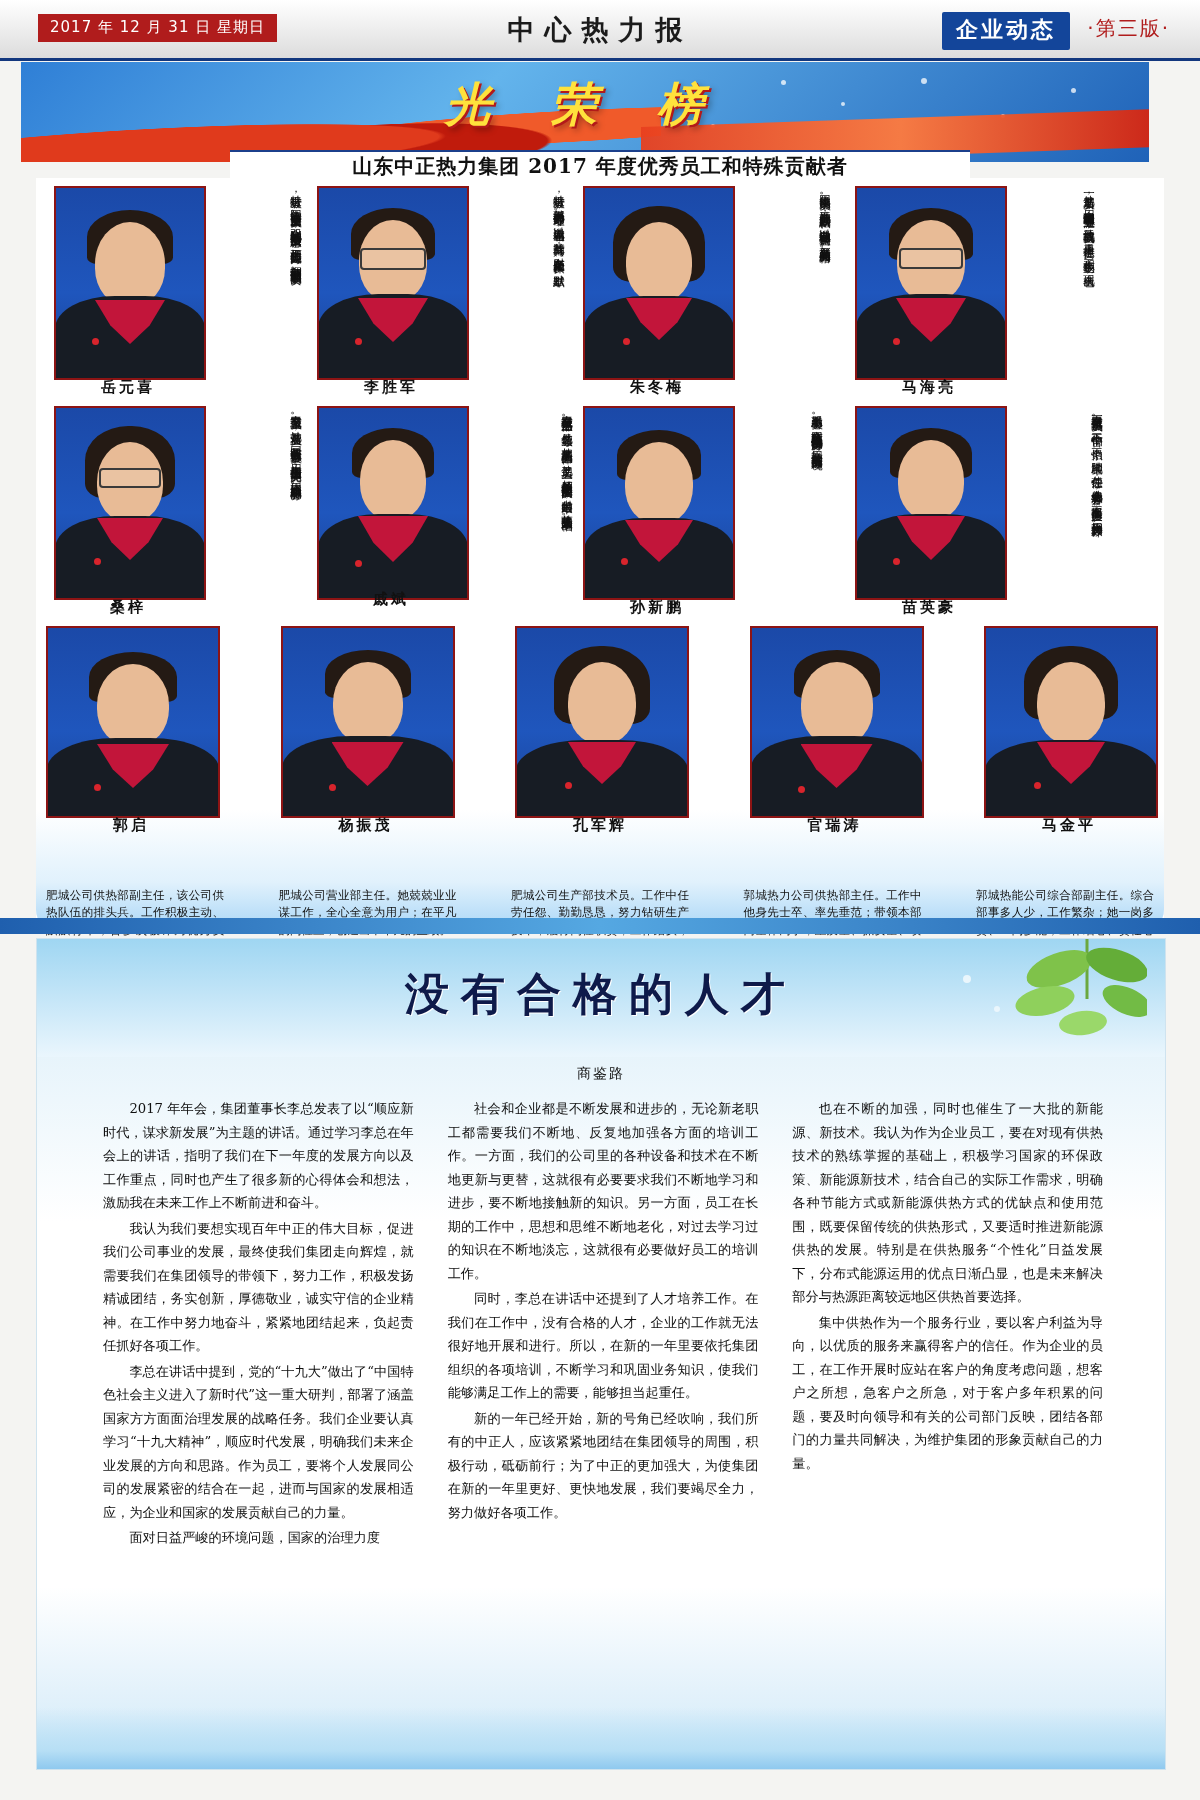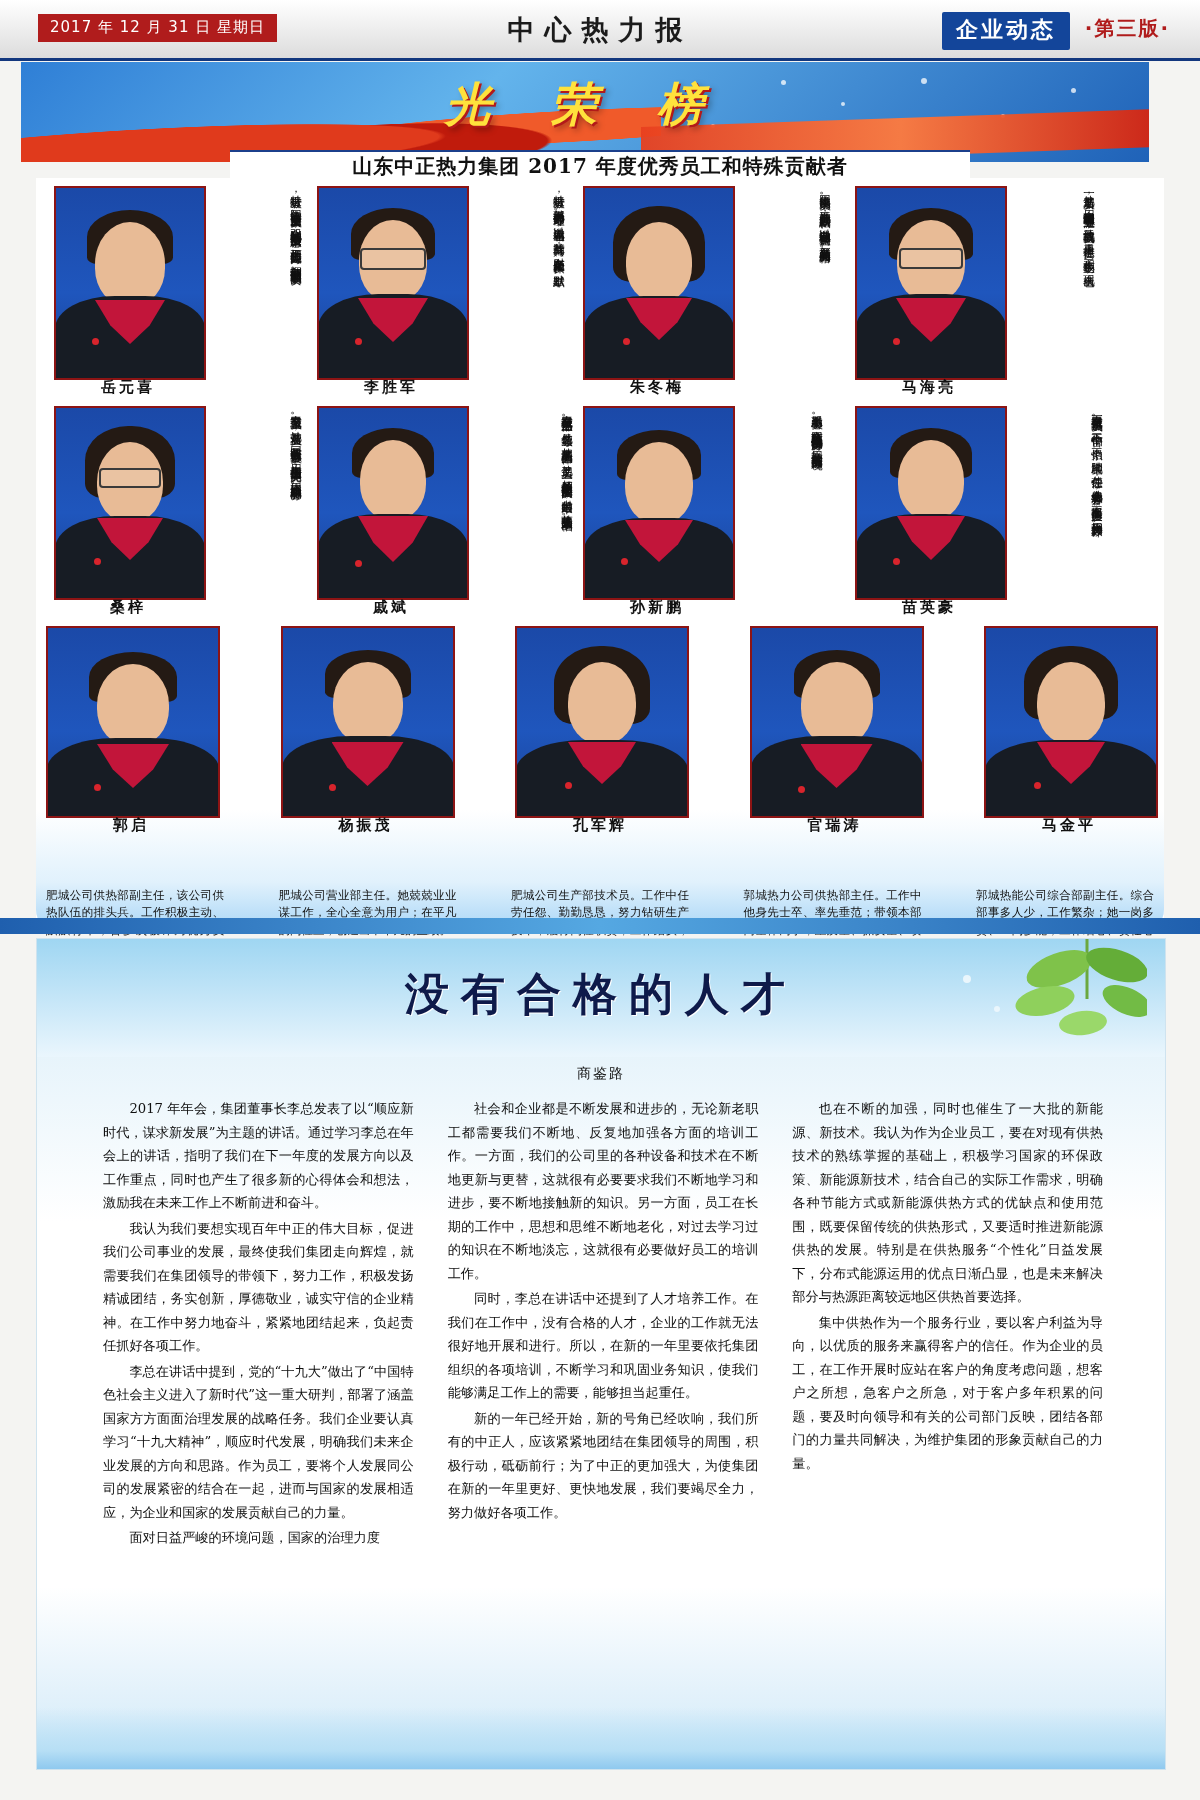--- a/index.html
+++ b/index.html
@@ -35,21 +35,21 @@
     font-family:Liberation Sans, sans-serif;
   }
   .section-badge{
     position:absolute;right:130px;top:12px;
     background:#13459a;color:#fff;font-weight:bold;
     font-size:22px;letter-spacing:3px;padding:3px 14px 5px 14px;
     border-radius:2px;
   }
   .page-num{
     position:absolute;right:30px;top:15px;
-    color:#b01c1c;font-weight:bold;font-size:20px;letter-spacing:2px;
+    color:#b01c1c;font-weight:normal;font-size:20px;letter-spacing:2px;
   }
 
   
   .honor-banner{
     position:absolute;left:21px;top:62px;width:1128px;height:100px;
     background:linear-gradient(135deg,#2f7fd6 0%,#63b4ec 40%,#1f62b8 100%);
     overflow:hidden;
     font-style:italic;
   }
   .honor-banner .spark{
@@ -291,21 +291,21 @@
       </div>
       <div class="card" style="width:266px;">
         <div class="photo" style="width:148px;height:190px;">
           <div class="hair" style="top:20px;width:82px;height:50px;"></div>
           <div class="head" style="top:32px;width:66px;height:80px;"></div>
           <div class="body" style="width:150px;height:84px;"></div>
           <div class="collar" style="top:108px;width:70px;height:46px;"></div>
           <div class="dot" style="left:36px;top:152px;"></div>
         </div>
         <div class="vtext" style="height:190px;width:104px;">泰安东城公司供热部主任。他是一名领导，却从事着一线员工的工作；他是一名员工，却领导着一个承担重要责任的团队；付出的是艰辛，收获的是暖人乐己的幸福。</div>
-        <div class="caption" style="top:192px;width:148px;">戚斌</div>
+        <div class="caption" style="top:184px;width:148px;">戚斌</div>
       </div>
       <div class="card" style="width:272px;">
         <div class="photo" style="width:148px;height:190px;">
           <div class="hair" style="top:22px;width:84px;height:50px;"></div>
           <div class="head" style="top:34px;width:68px;height:82px;"></div>
           <div class="body" style="width:150px;height:80px;"></div>
           <div class="collar" style="top:112px;width:68px;height:42px;"></div>
           <div class="dot" style="left:36px;top:150px;"></div>
         </div>
         <div class="vtext" style="height:190px;width:88px;">后勤服务中心员工。在集团驻地随处可见他微笑忙碌的身影，用勤劳营造着优美舒适的工作环境。</div>

